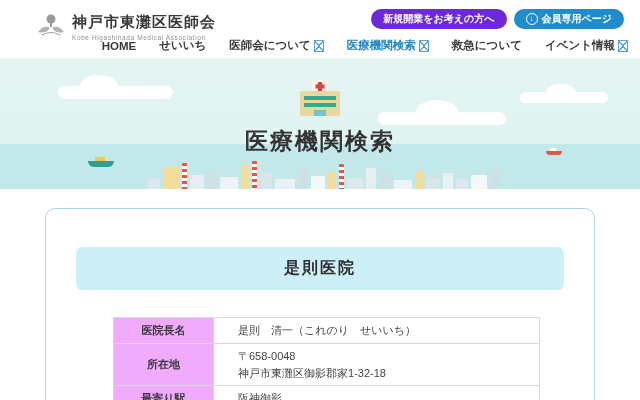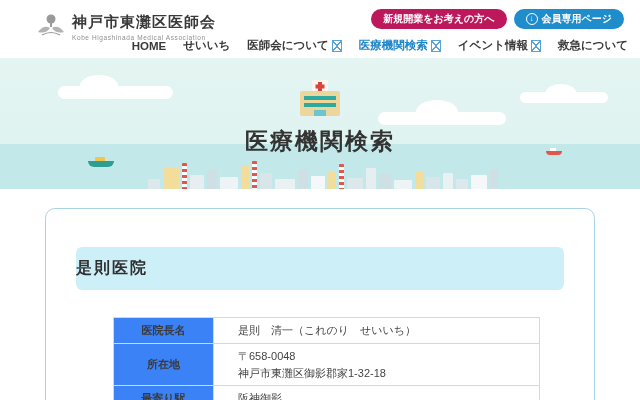--- a/index.html
+++ b/index.html
@@ -9,27 +9,27 @@
   
   .header { position:relative; height:58px; background:#fff;margin-left:26px; }
   .logo-wrap { position:absolute; left:10px; top:12px; display:flex; align-items:center; gap:6px; }
   .logo-text .title { font-size:15px; font-weight:bold; color:#3a3a3a; letter-spacing:1px; }
   .logo-text .subtitle { font-size:6.5px; color:#8f8f8f; letter-spacing:.6px; margin-top:2px; }
 
   .cta-row { position:absolute; top:9px; right:16px; display:flex; gap:7px; }
   .pill { display:flex; align-items:center; gap:4px; border:none; cursor:pointer;
     color:#fff; font-weight:bold; font-size:10px; padding:0 12px; height:20px;
     border-radius:11px; font-family:inherit; }
-  .pill.orange { background:#be185d; }
+  .pill.orange { background:#6d28d9; }
   .pill.blue   { background:#1f8ccc; }
   .circle-arrow { display:inline-flex; align-items:center; justify-content:center;
     width:12px; height:12px; border:1.3px solid #fff; border-radius:50%;
     font-size:8px; line-height:1; }
 
-  .nav-row { position:absolute; top:38px; right:12px; display:flex; gap:17px; align-items:center; }
+  .nav-row { position:absolute; top:38px; right:12px; display:flex; gap:23px; align-items:center; }
   .nav-item { font-size:11.5px; font-weight:bold; color:#3a3a3a; text-decoration:none;
     display:flex; align-items:center; cursor:pointer; }
   .nav-item.active { color:#1e87c8; }
   .box-icon { display:inline-block; width:10px; height:12px; margin-left:3px;
     border:1px solid #5aa3d6; background:
       linear-gradient(to top right, transparent 44%, #5aa3d6 44%, #5aa3d6 56%, transparent 56%),
       linear-gradient(to bottom right, transparent 44%, #5aa3d6 44%, #5aa3d6 56%, transparent 56%),#fff; }
 
   
   .hero { position:relative; height:131px; background:linear-gradient(#e4f5f2,#dcf2ef); overflow:hidden; }
@@ -53,25 +53,25 @@
   .boat-red { left:546px; bottom:34px; width:16px; height:4px; background:#e2574d; border-radius:0 0 4px 4px; }
   .boat-red::before { content:""; position:absolute; left:4px; top:-3px; width:6px; height:3px; background:#fff; }
   .hero-center { position:absolute; left:0; right:0; top:22px; text-align:center; }
   .hero-title { margin-top:4px; font-size:23px; font-weight:bold; color:#333; letter-spacing:2px; }
 
   
   .main { padding-top:19px; background:#fff; }
   .card { margin:0 45px; height:240px; background:#fff; border:1px solid #a9d3e6;
     border-radius:10px; padding:38px 30px 0; }
   .clinic-banner { height:43px; background:#cdeff8; border-radius:6px;
-    display:flex; align-items:center; 
+    display:flex; align-items:center; justify-content:center;
     font-size:16px; font-weight:bold; color:#2f2f2f; letter-spacing:2px; }
   .detail-table { margin:27px 0 0 37px; width:427px; border-collapse:collapse; }
   .detail-table td { border:1px solid #d8d8d8; font-size:11px; }
-  .detail-label { width:100px; background:#3b82f6; text-align:center;
+  .detail-label { width:100px; background:#f0abfc; text-align:center;
     font-weight:bold; color:#3a3a3a; padding:5px 10px; }
   .detail-value { padding:4px 24px; color:#444; white-space:pre-line; line-height:1.5; }
 </style>
 </head>
 <body>
 
 <div class="header">
   <div class="logo-wrap">
     <span>
       <svg width="30" height="26" viewBox="0 0 30 26">
@@ -107,25 +107,25 @@
       </a>
     <a class="nav-item">
       <span>医師会について</span>
       <span class="box-icon"></span>
       </a>
     <a class="nav-item active">
       <span>医療機関検索</span>
       <span class="box-icon"></span>
       </a>
     <a class="nav-item">
+      <span>救急について</span>
+      </a>
+    <a class="nav-item">
       <span>イベント情報</span>
       <span class="box-icon"></span>
-      </a>
-    <a class="nav-item">
-      <span>救急について</span>
       </a>
   </nav>
 </div>
 
 <div class="hero">
   <div class="sea"></div>
   <div class="cloud c1"></div>
   <div class="cloud c2"></div>
   <div class="cloud c3"></div>
   <div class="skyline" id="skyline">

